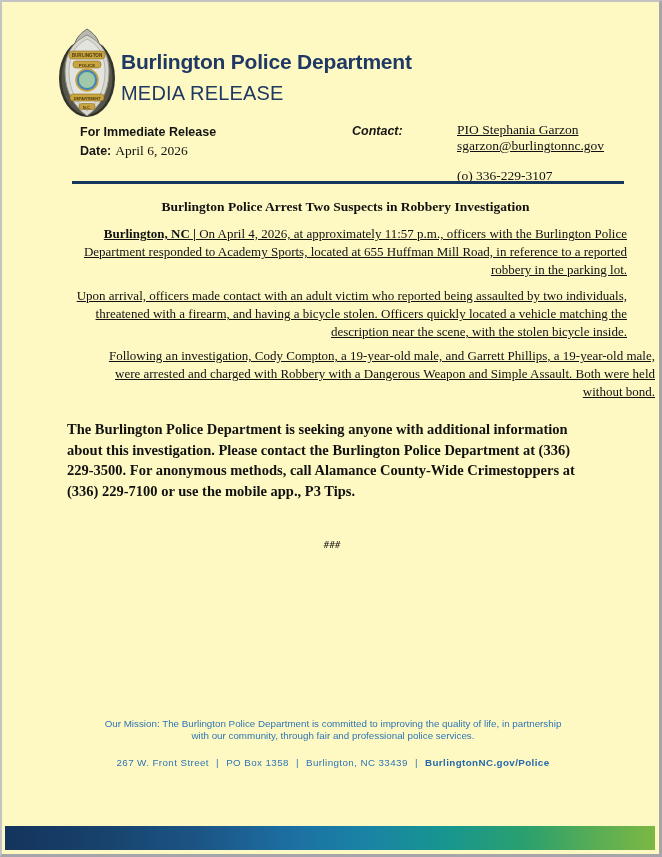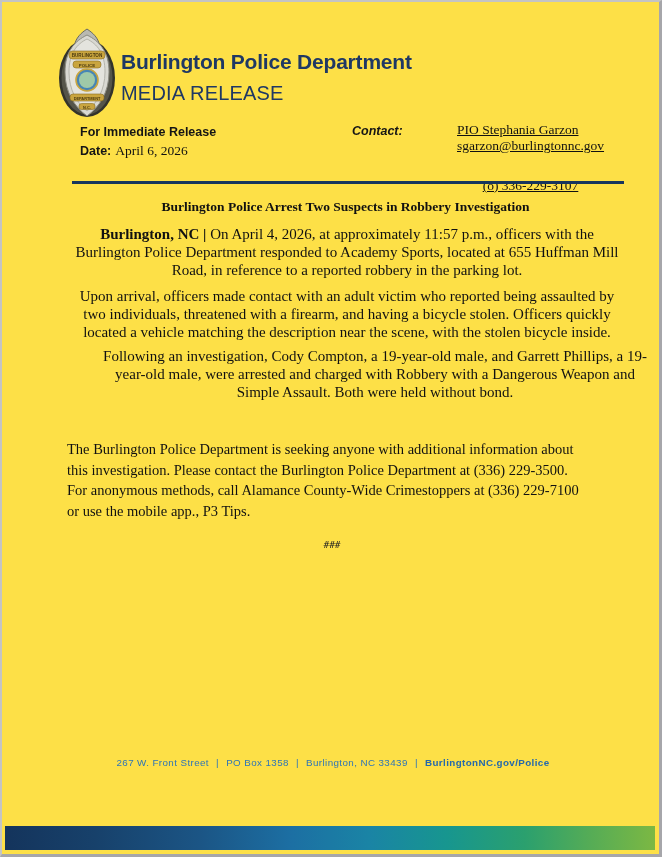--- a/index.html
+++ b/index.html
@@ -1,20 +1,20 @@
 <!DOCTYPE html>
 <html><head>
 <meta charset="utf-8">
 <style>
   html,body{margin:0;padding:0;background:#ffffff;}
   .page{
     position:relative;
     width:662px;height:857px;
     box-sizing:border-box;
-    background:#fde047;
+    background:#fef9c3;
     border:2px solid #c4c4c4;
     border-right:3px solid #a6a6aa;
     border-bottom:3px solid #a6a6aa;
     overflow:hidden;
     font-family:"Liberation Serif", serif;
     color:#111111;
   }
   .abs{position:absolute;}
 
   
@@ -31,36 +31,36 @@
     font-weight:normal;font-size:20px;letter-spacing:0.2px;
     color:#1F3864;white-space:nowrap;
   }
 
   
   .sans-bold{font-family:"Liberation Sans", sans-serif;font-weight:bold;font-size:12.5px;color:#151515;}
   .release-left{left:78px;top:121px;line-height:18px;}
   .release-left .serif-val{font-family:"Liberation Serif", serif;font-weight:normal;font-size:13.5px;}
   .contact-label{left:350px;top:122px;font-style:italic;}
   .contact-details{left:455px;top:120px;font-size:13.5px;line-height:16px;text-decoration:underline;}
-  .contact-phone{margin-top:24px;text-align:center;}
+  .contact-phone{margin-top:14px;}
 
   .divider{left:70px;top:179px;width:552px;height:3px;background:#17365D;}
 
   
   .headline{
     left:65px;top:197px;width:557px;text-align:center;
     font-weight:bold;font-size:13.5px;
   }
-  .para{left:65px;width:560px;font-size:15px;line-height:18px;text-align:center;}
+  .para{left:65px;width:560px;font-size:13px;line-height:18px;text-align:right;text-decoration:underline;}
   .para1{top:223px;}
   .para2{top:285px;}
   .para3{top:345px;margin-left:28px;}
   .cta{
-    left:65px;top:437px;width:512px;
-    font-weight:normal;font-size:14.5px;line-height:20.5px;
+    left:65px;top:417px;width:512px;
+    font-weight:bold;font-size:14.5px;line-height:20.5px;
   }
   .endmark{left:65px;top:537px;width:530px;text-align:center;
     font-family:"DejaVu Sans Mono", monospace;font-size:9.5px;color:#222;}
 
   
   .mission{
     left:101px;top:716px;width:460px;text-align:center;
     font-family:"Liberation Sans", sans-serif;
     font-size:9.8px;line-height:12px;color:#2E75B6;
   }
@@ -126,20 +126,21 @@
   <div class="abs para para1"><b>Burlington, NC |</b><span> On April 4, 2026, at approximately 11:57 p.m., officers with the Burlington Police Department responded to Academy Sports, located at 655 Huffman Mill Road, in reference to a reported robbery in the parking lot.</span></div>
 
   <div class="abs para para2">Upon arrival, officers made contact with an adult victim who reported being assaulted by two individuals, threatened with a firearm, and having a bicycle stolen. Officers quickly located a vehicle matching the description near the scene, with the stolen bicycle inside.</div>
 
   <div class="abs para para3">Following an investigation, Cody Compton, a 19-year-old male, and Garrett Phillips, a 19-year-old male, were arrested and charged with Robbery with a Dangerous Weapon and Simple Assault. Both were held without bond.</div>
 
   <div class="abs cta">The Burlington Police Department is seeking anyone with additional information about this investigation. Please contact the Burlington Police Department at (336) 229-3500. For anonymous methods, call Alamance County-Wide Crimestoppers at (336) 229-7100 or use the mobile app., P3 Tips.</div>
 
   <div class="abs endmark">###</div>
 
+  <div class="abs mission">Our Mission: The Burlington Police Department is committed to improving the quality of life, in partnership with our community, through fair and professional police services.</div>
 
   <div class="abs address">
     <span>267 W. Front Street</span>
     <span class="sep">|</span>
     <span>PO Box 1358</span>
     <span class="sep">|</span>
     <span>Burlington, NC 33439</span>
     <span class="sep">|</span>
     <b>BurlingtonNC.gov/Police</b>
   </div>

